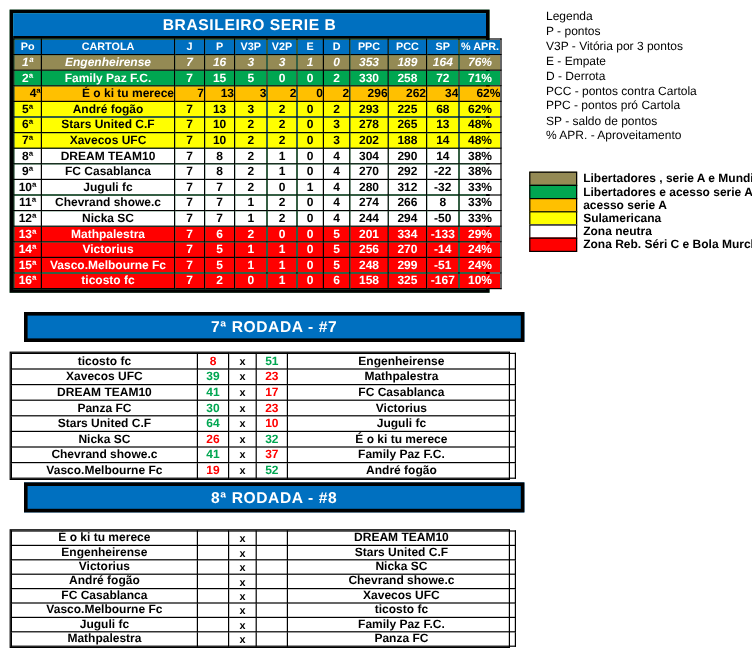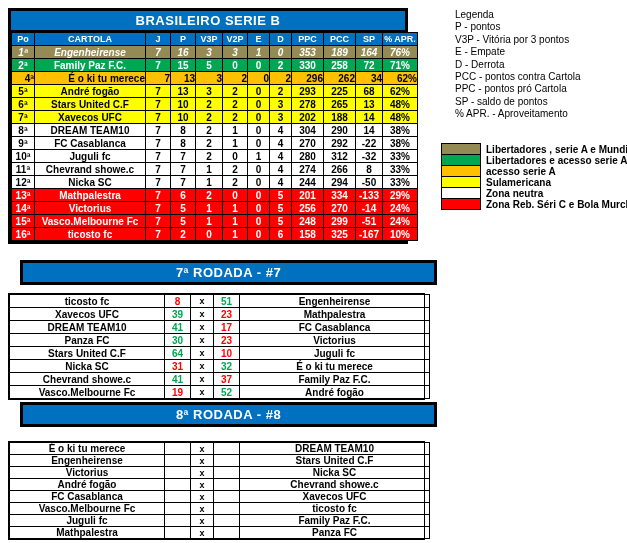--- a/index.html
+++ b/index.html
@@ -368,21 +368,21 @@
           </tr>
           <tr>
             <td class="home">Stars United C.F</td>
             <td class="s1 win">64</td>
             <td class="xsep">x</td>
             <td class="s2 loss">10</td>
             <td class="away">Juguli fc</td>
           </tr>
           <tr>
             <td class="home">Nicka SC</td>
-            <td class="s1 loss">31</td>
+            <td class="s1 loss">26</td>
             <td class="xsep">x</td>
             <td class="s2 win">32</td>
             <td class="away">É o ki tu merece</td>
           </tr>
           <tr>
             <td class="home">Chevrand showe.c</td>
             <td class="s1 win">41</td>
             <td class="xsep">x</td>
             <td class="s2 loss">37</td>
             <td class="away">Family Paz F.C.</td>

